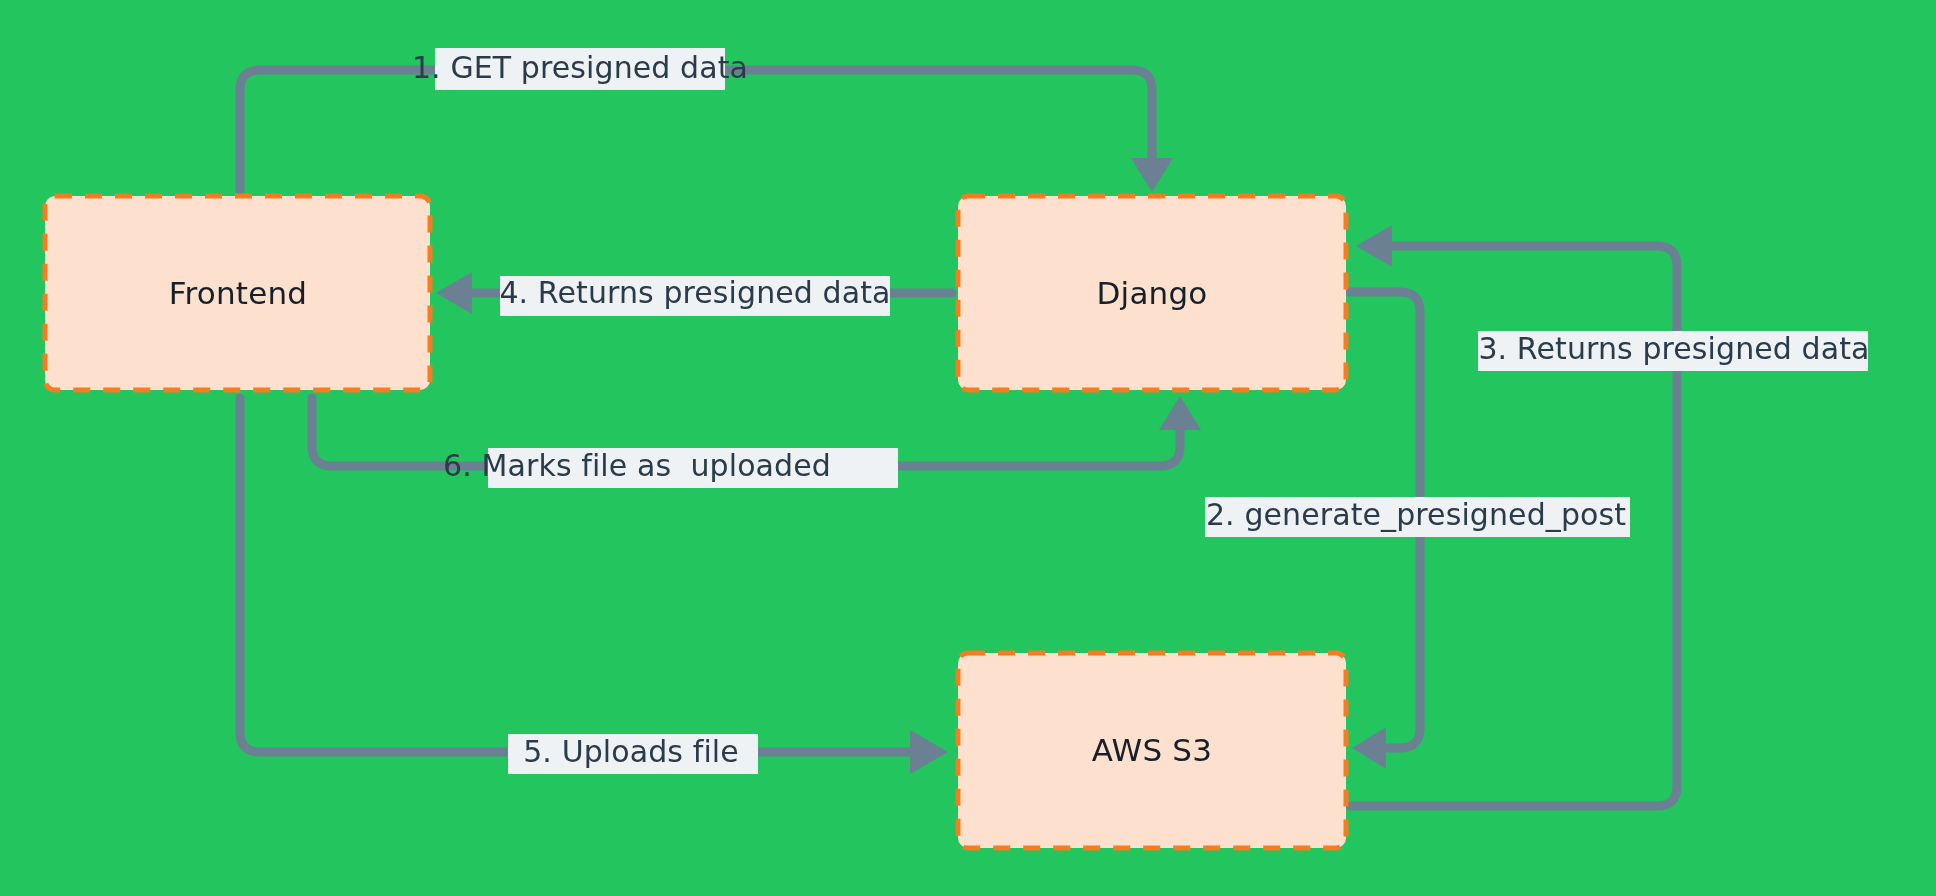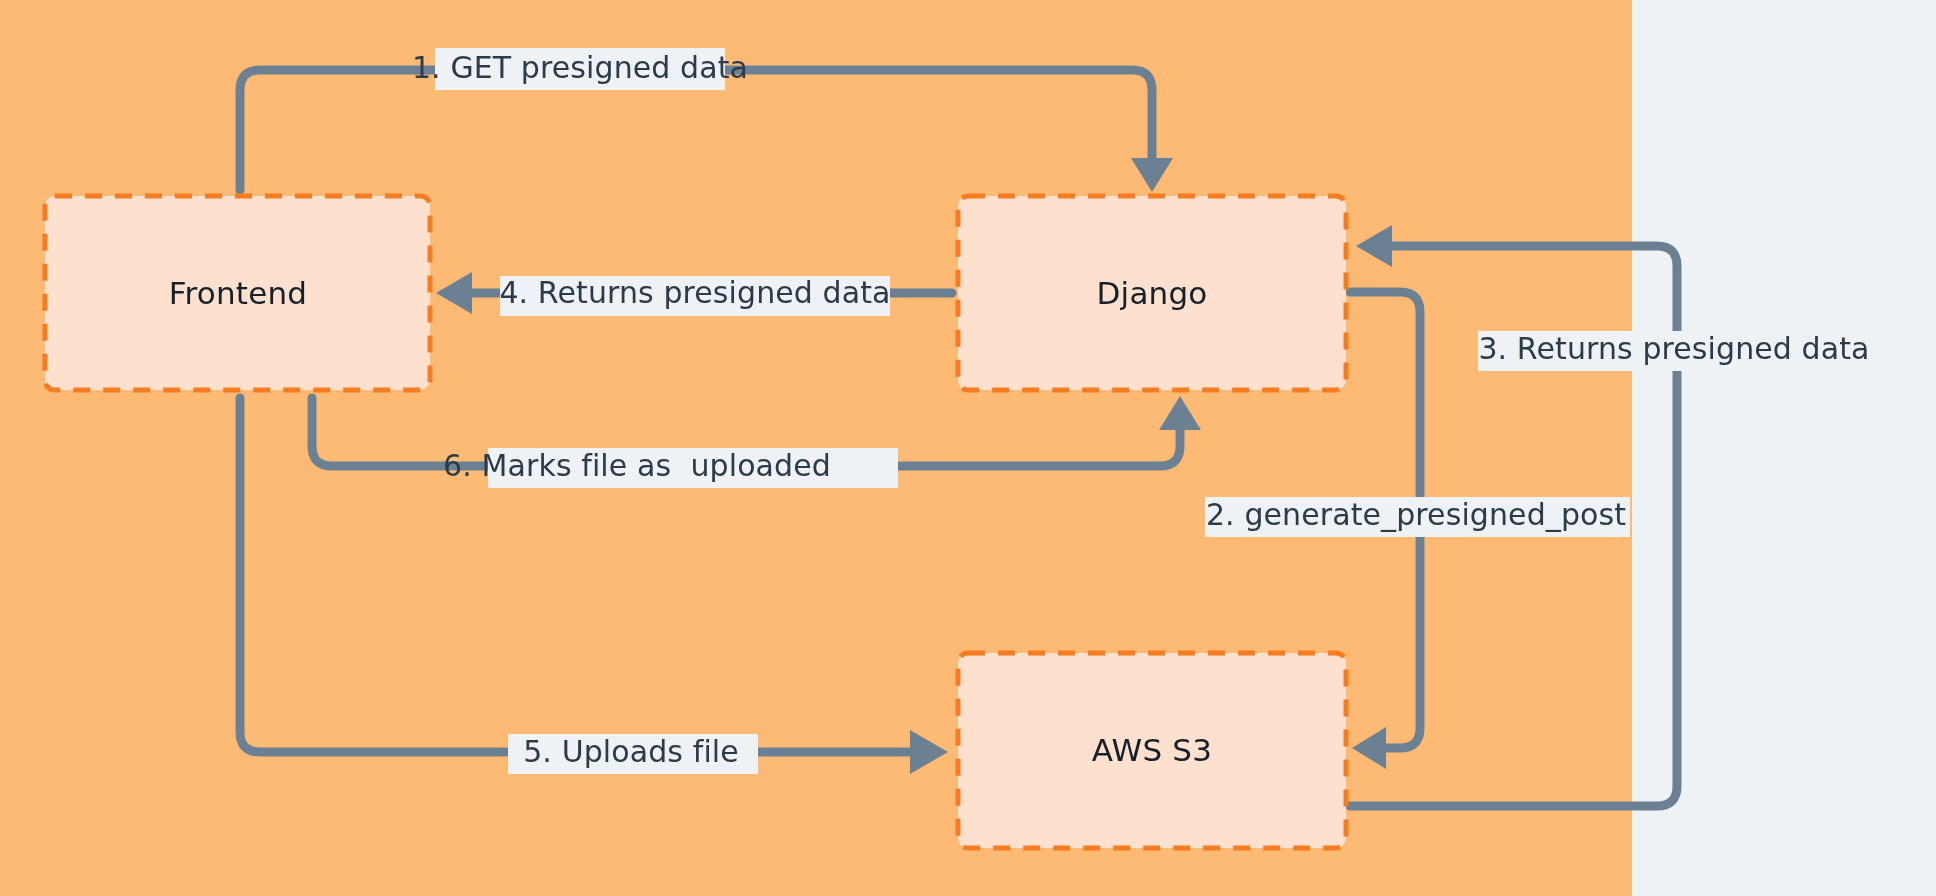--- a/index.html
+++ b/index.html
@@ -9,23 +9,23 @@
     background: #eef2f5;
   }
   body {
     width: 1936px;
     height: 896px;
     overflow: hidden;
     font-family: "DejaVu Sans", "Liberation Sans", sans-serif;
   }
   #diagram-root {
     position: relative;
-    width: 1632px;
+    width: 1936px;
     height: 896px;
-    background: #fdba74;
+    background: #22c55e;
   }
   svg.diagram-canvas {
     position: absolute;
     inset: 0;
     width: 1936px;
     height: 896px;
     display: block;
   }
   .node-box {
     fill: #fde0cd;

